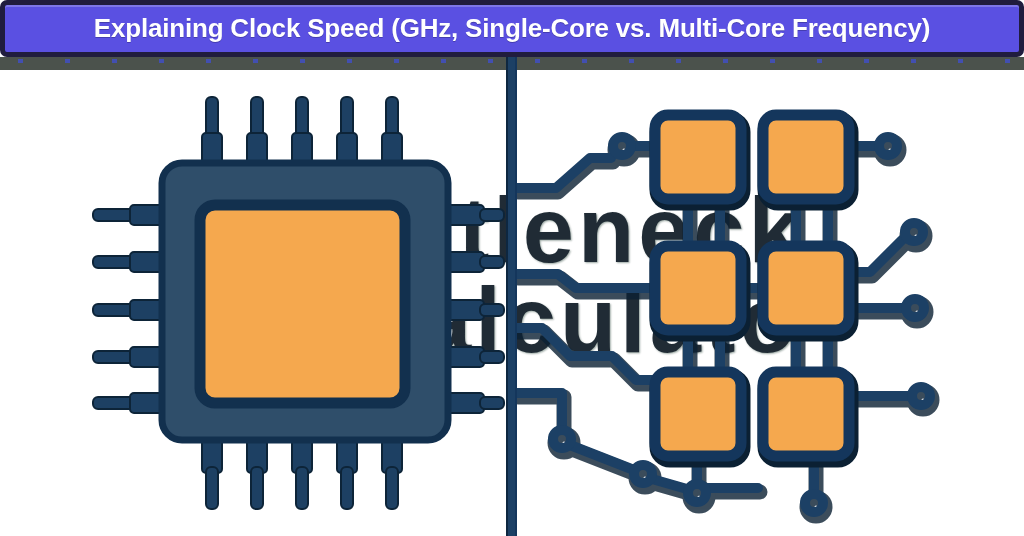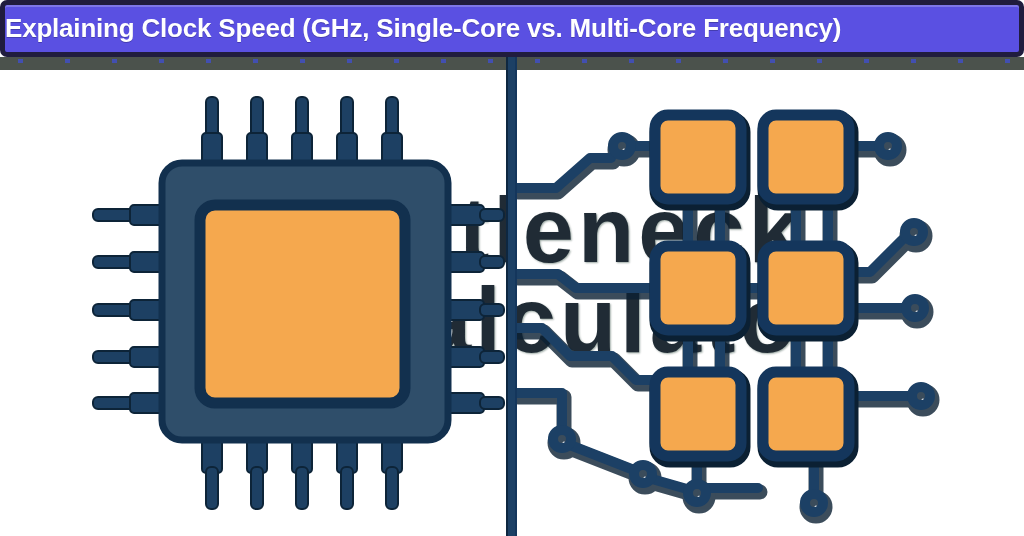--- a/index.html
+++ b/index.html
@@ -12,21 +12,21 @@
   html,body{width:1024px;height:536px;overflow:hidden;}
   body{
     position:relative;background:var(--bg,#fff);
     font-family:"Liberation Sans","DejaVu Sans",sans-serif;
   }
   .banner{
     position:absolute;top:0;left:0;right:0;height:57px;z-index:5;
     background:var(--banner-bg,#5a50e2);
     border:5px solid var(--banner-border,#201c3e);
     border-radius:7px;
-    display:flex;align-items:center;justify-content:flex-start;
+    display:flex;align-items:center;justify-content:center;
     box-shadow:inset 0 2px 0 rgba(255,255,255,.22);
   }
   .banner .title{
     color:var(--banner-text,#fff);font-weight:bold;font-size:26px;
     letter-spacing:-0.2px;white-space:nowrap;
     text-shadow:0 1px 0 rgba(30,25,80,.35);
   }
   .strip{
     position:absolute;top:57px;left:0;width:1024px;height:13px;z-index:2;
     background:var(--strip,#4b524c);

